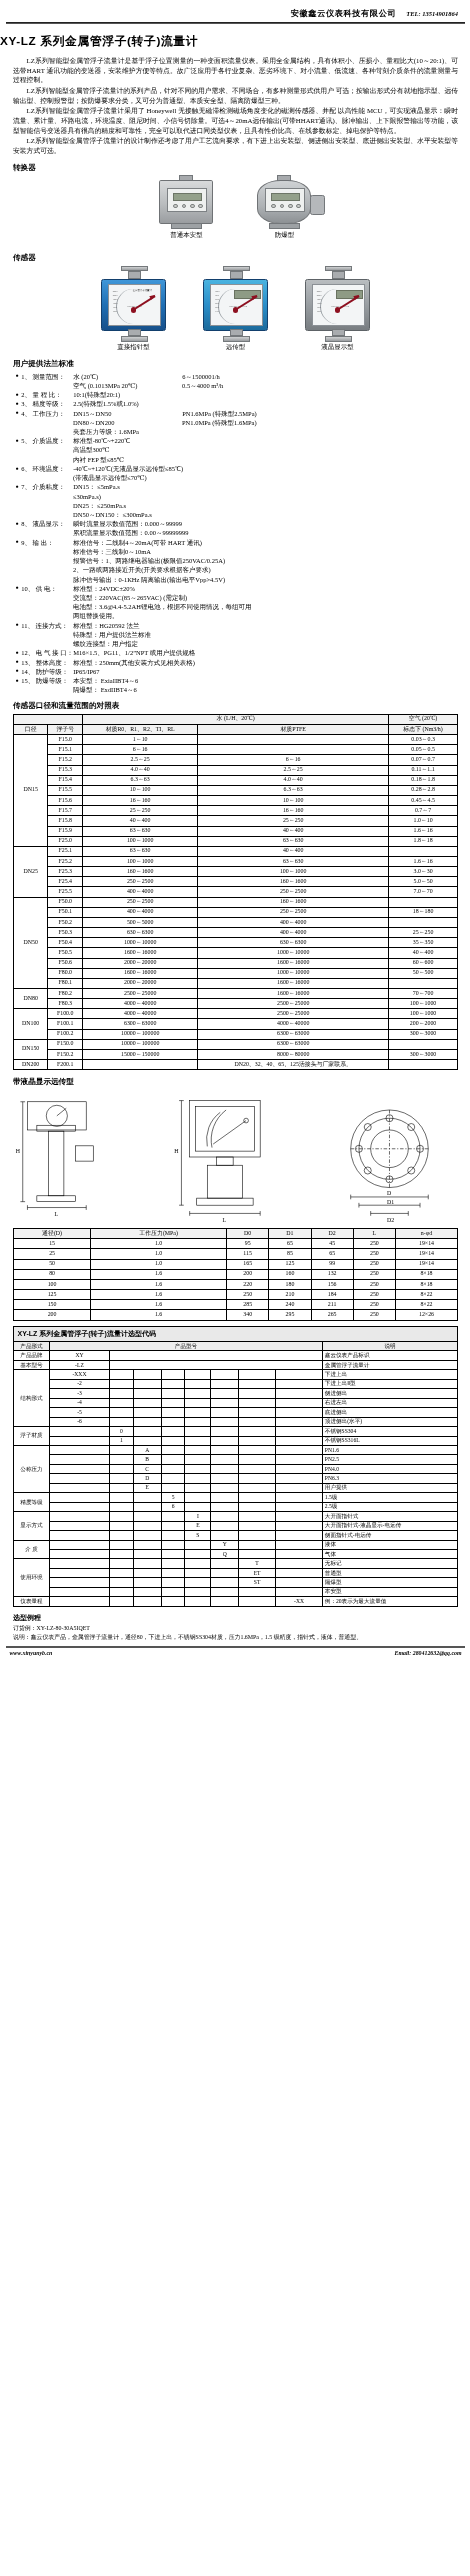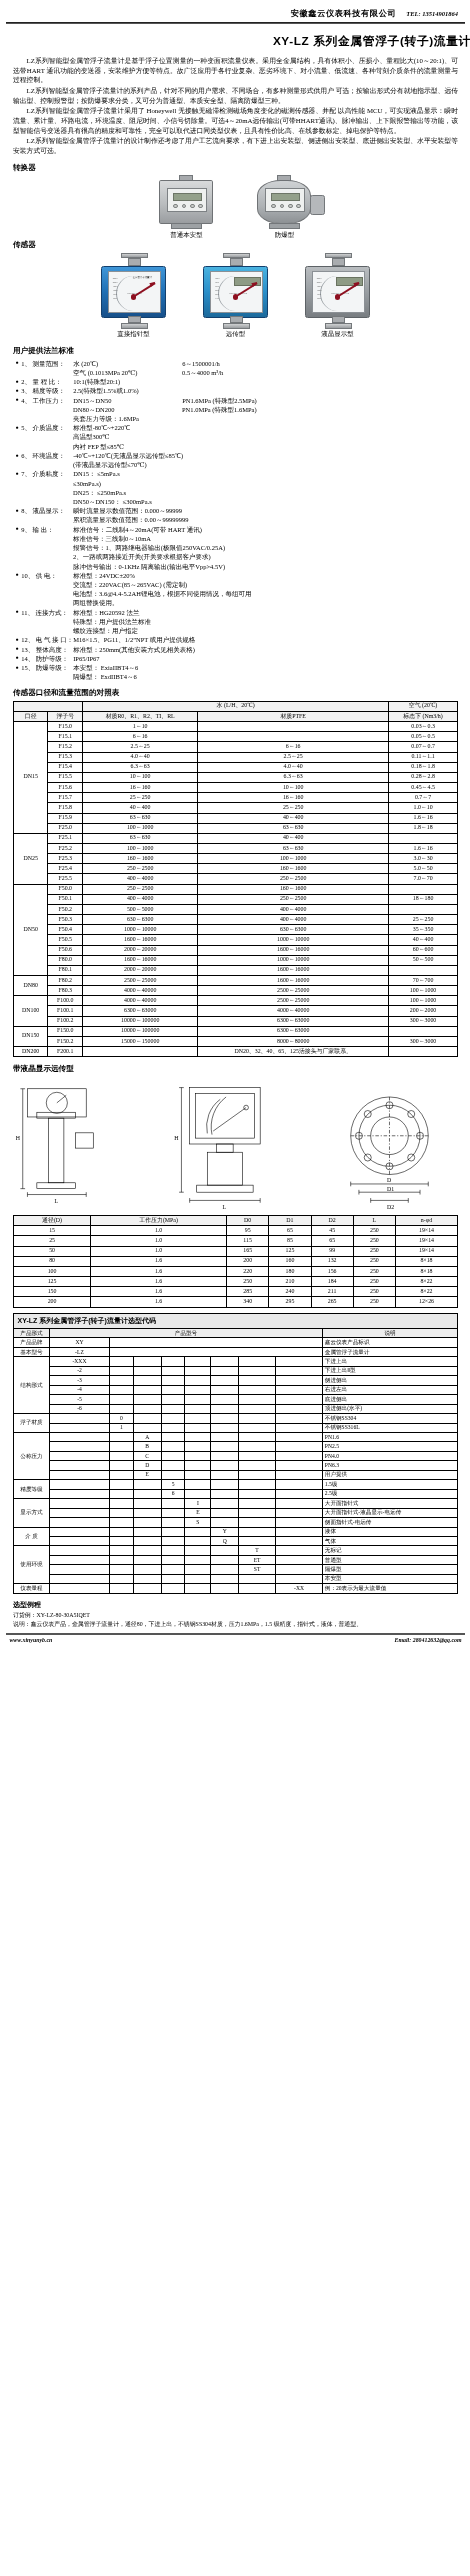--- a/index.html
+++ b/index.html
@@ -20,42 +20,42 @@
     font-weight: bold; font-size: 8.2px; letter-spacing: 0.6px; margin-left: 11px;
   }
   .hdr-tel {
     font-family: "Liberation Serif", serif;
     font-style: italic; font-weight: bold; font-size: 6.5px;
     margin-left: 8.2px;
   }
   .hdr-rule { height:2.4px; background:#555; margin: 2.9px 5.9px 0 5.9px; border-top:0.6px solid #222;}
 
   .doc-title {
-    text-align:right; font-size: 11.8px; font-weight:bold;
+    text-align:left; font-size: 11.8px; font-weight:bold;
     letter-spacing:0.6px; margin: 9.4px 0 5.9px 0;
     font-family: "Liberation Sans", sans-serif;
   }
 
   
   .intro { padding: 0 13px; }
   .intro p {
     margin: 0 0 0.6px 0;
     text-indent: 2em;
     font-size: 6.8px;
     line-height: 1.45;
     text-align: justify;
     font-family: "Liberation Serif", serif;
   }
 
   
   .sec-label {
     font-weight: bold; font-size: 7.6px; margin: 7px 0 2.4px 13px;
     font-family: Liberation Sans, sans-serif;
   }
-  .sec-label.tight { margin-top: 0; }
+  .sec-label.tight { margin-top: 13px; }
 
   
   .prod-row { display:flex; justify-content: center; gap: 27px; margin: 1.2px 0 0 0; }
   .prod-row.three { gap: 14px; }
   .prod { text-align:center; }
   .prod-cap { font-size: 6.5px; margin-top: 1.8px; font-family:"Liberation Sans",sans-serif;}
 
   
   .tx-box { width: 71px; height: 54px; position: relative; margin: 0 auto; }
   .tx-body {

